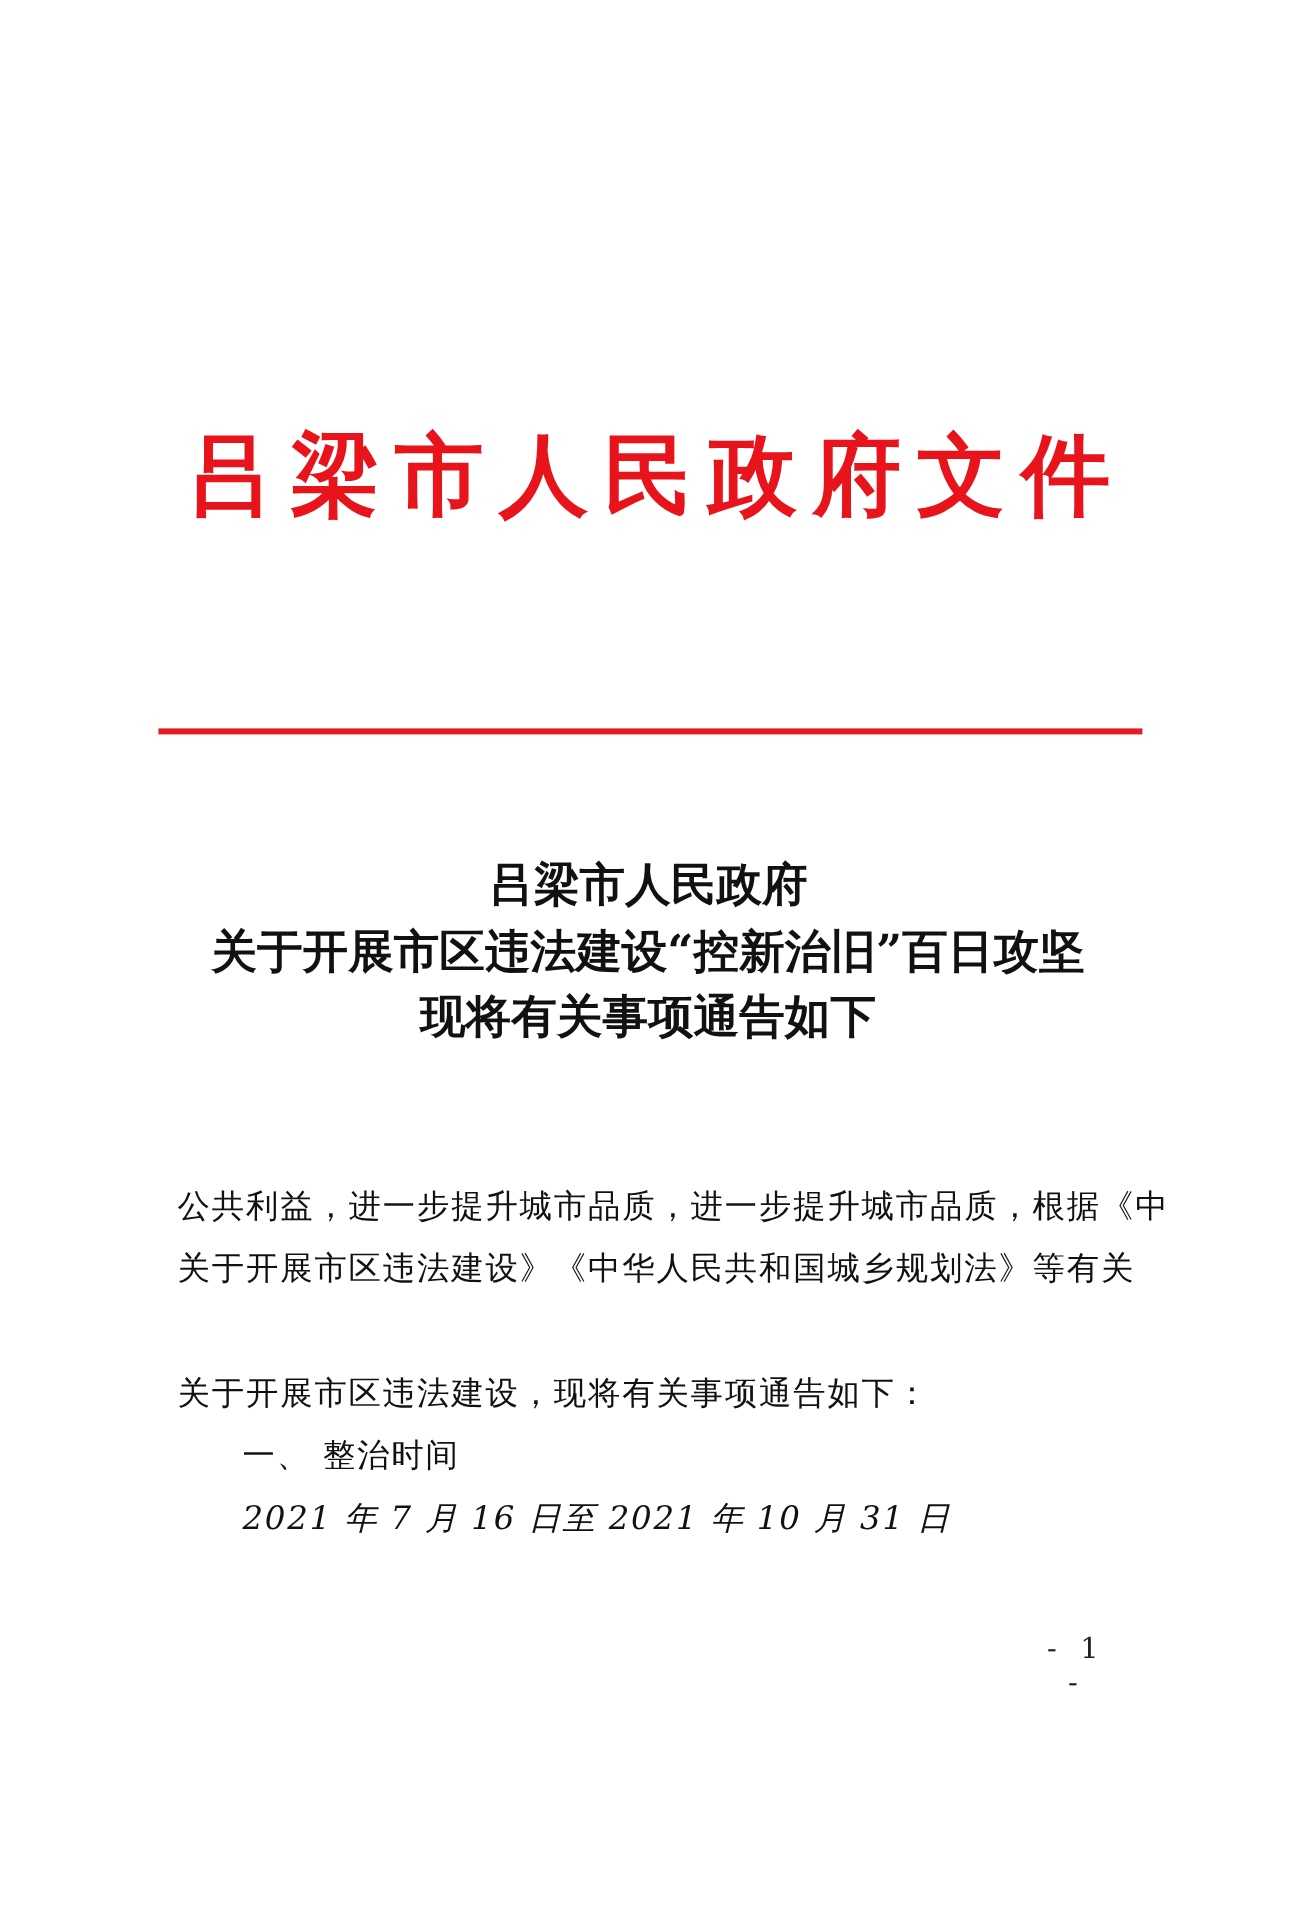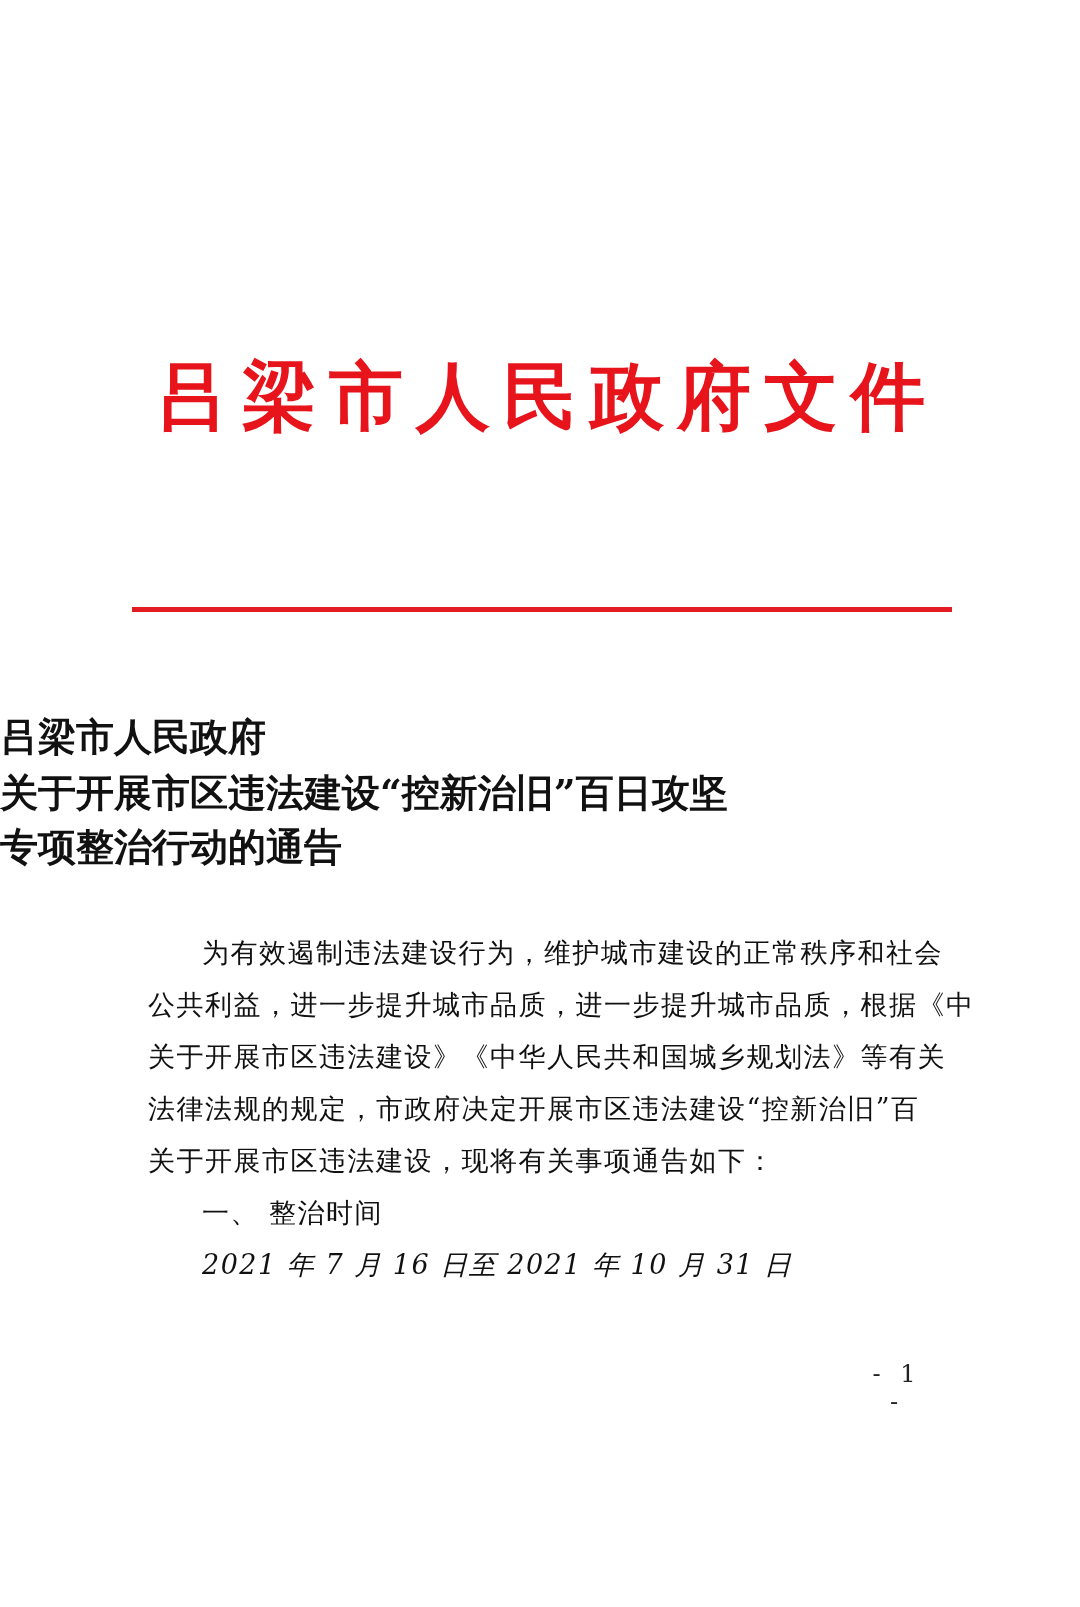--- a/index.html
+++ b/index.html
@@ -10,21 +10,21 @@
     display: flex; justify-content: space-between; align-items: center;
     font-family: "DejaVu Serif", serif; font-size: 74px; font-weight: bold;
     color: #e8141c; letter-spacing: 0;
   }
   .masthead span { display: inline-block; width: 84px; text-align: center; }
   .red-rule {
     position: absolute; left: 132px; top: 607px; width: 820px; height: 5px;
     background: #e31b23;
   }
   .title {
-    position: absolute; left: 0; width: 1080px; 
+    position: absolute; left: 0; width: 1080px; text-align: center;
     font-family: "DejaVu Serif", serif; font-weight: bold; font-size: 38px; color: #111;
     letter-spacing: 0;
   }
   .t1 { top: 712px; }
   .t2 { top: 744px; margin-top: 24px; }
   .t3 { top: 822px; }
   .body-line {
     position: absolute; left: 148px; width: 790px;
     font-family: "DejaVu Serif", serif; font-size: 27px; color: #111;
     white-space: nowrap; letter-spacing: 1.5px;
@@ -56,24 +56,22 @@
     <span>政</span>
     <span>府</span>
     <span>文</span>
     <span>件</span>
   </div>
 
   <div class="red-rule"></div>
 
   <div class="title t1">吕梁市人民政府</div>
   <div class="title t2">关于开展市区违法建设“控新治旧”百日攻坚</div>
-  <div class="title t3">专项整治行动的通告</div>
+  <div class="title t3">现将有关事项通告如下</div>
 
-  <div class="body-line indent l1">为有效遏制违法建设行为，维护城市建设的正常秩序和社会</div>
   <div class="body-line l2">公共利益，进一步提升城市品质，进一步提升城市品质，根据《中</div>
   <div class="body-line l3">关于开展市区违法建设》《中华人民共和国城乡规划法》等有关</div>
-  <div class="body-line l4">法律法规的规定，市政府决定开展市区违法建设“控新治旧”百</div>
   <div class="body-line l5">关于开展市区违法建设，现将有关事项通告如下：</div>
   <div class="body-line indent l6">一、 整治时间</div>
   <div class="body-line indent l7">2021 年 7 月 16 日至 2021 年 10 月 31 日</div>
 
   <div class="page-num">- 1 -</div>
 </div>
 
 </body></html>

